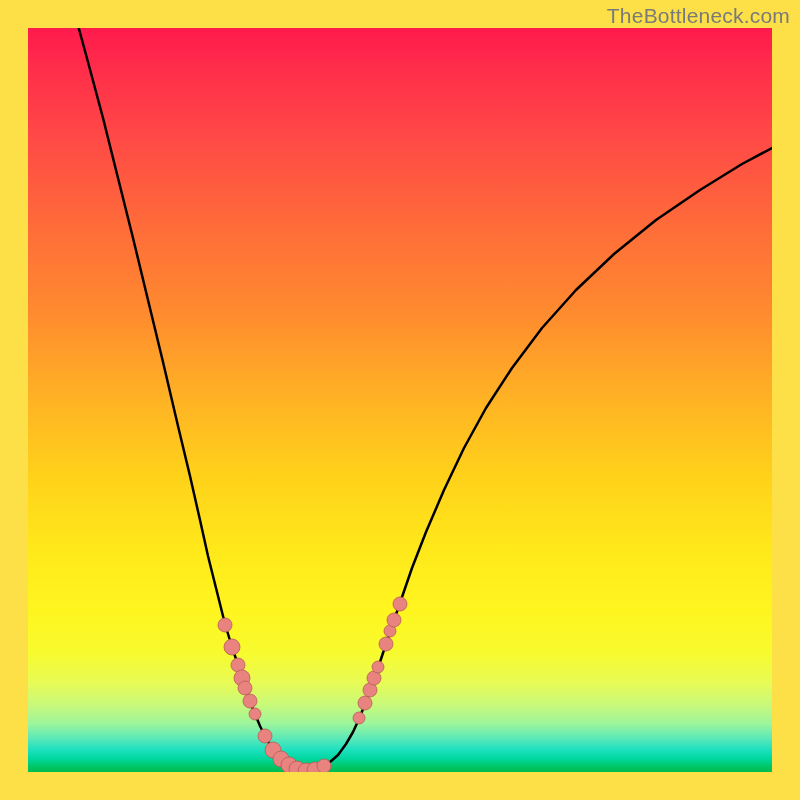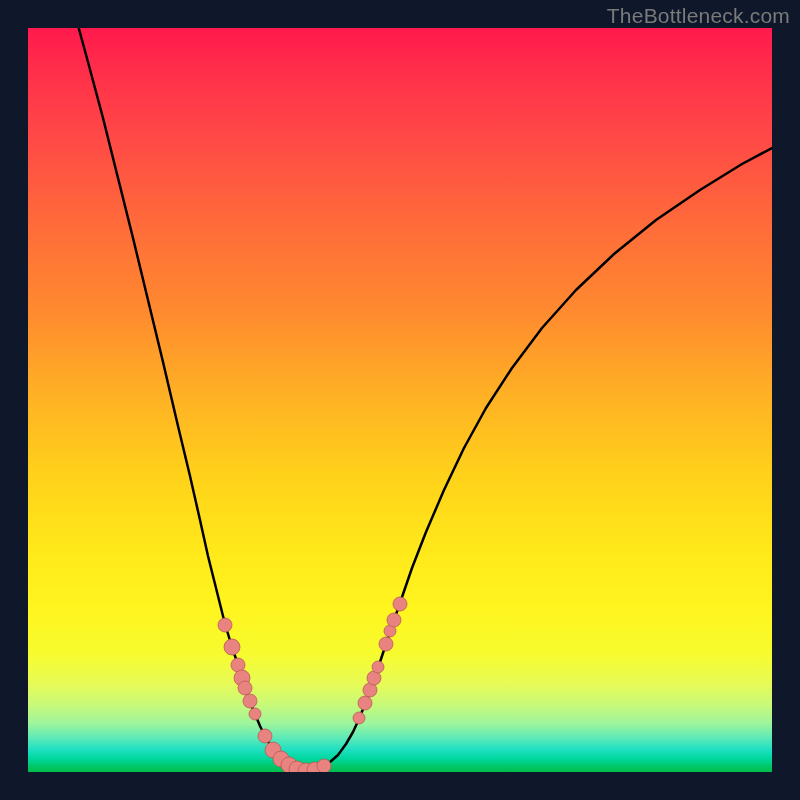--- a/index.html
+++ b/index.html
@@ -10,21 +10,21 @@
     overflow: hidden;
     background: #000;
     font-family: Arial, Helvetica, sans-serif;
   }
   .frame {
     position: absolute;
     top: 0;
     left: 0;
     width: 800px;
     height: 800px;
-    background: #0f172a;
+    background: #fde047;
   }
   .plot {
     position: absolute;
     top: 28px;
     left: 28px;
     width: 744px;
     height: 744px;
     
     background: linear-gradient(
       to bottom,

